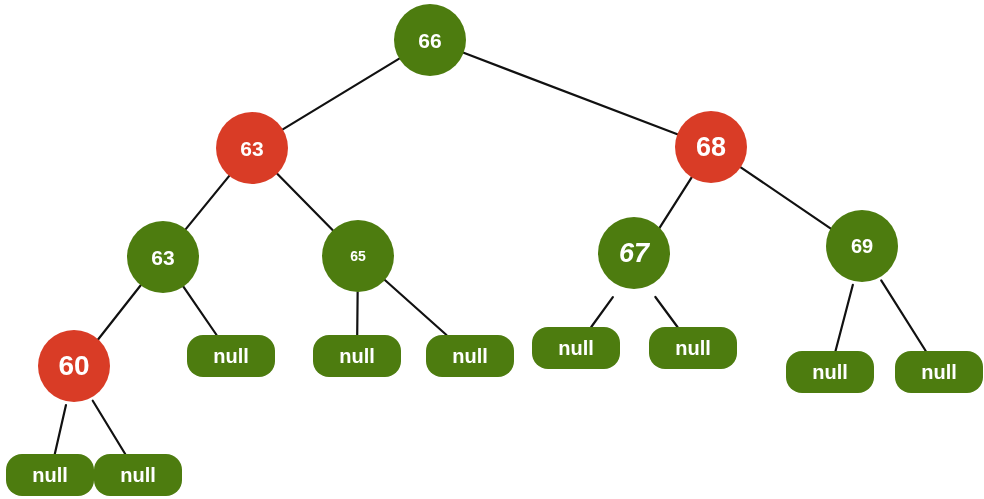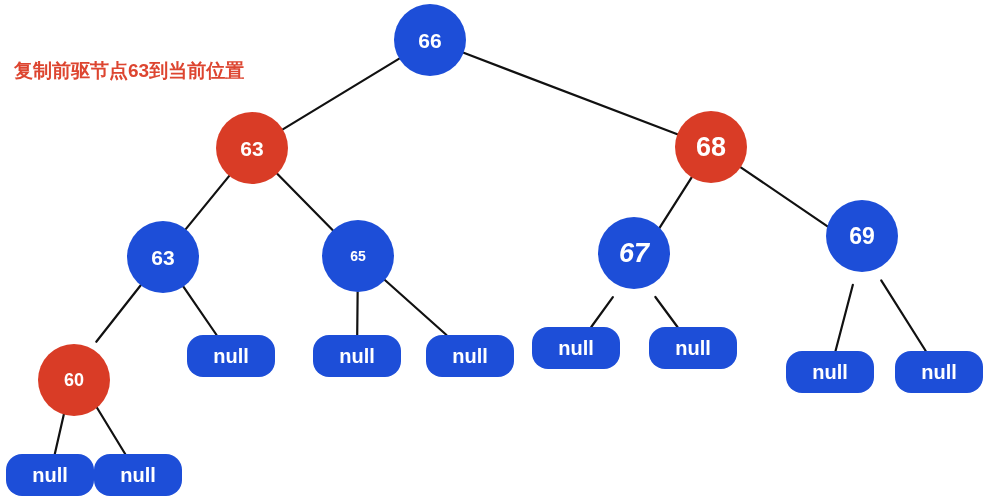--- a/index.html
+++ b/index.html
@@ -35,21 +35,21 @@
     line-height: 1;
     user-select: none;
   }
   .node.circle {
     border-radius: 50%;
   }
   .node.pill {
     border-radius: 16px;
   }
   .node.black {
-    background: #1d4ed8;
+    background: #4d7c0f;
   }
   .node.red {
     background: #d93c26;
   }
   .annotation {
     position: absolute;
     color: #dd4530;
     font-weight: bold;
     font-size: 19px;
     white-space: nowrap;
@@ -79,26 +79,25 @@
       <line x1="65.97830714592293" y1="405.09490623658724" x2="54.8" y2="454" stroke="#111111" stroke-width="2.2" stroke-linecap="round"></line>
       <line x1="92.73666181225127" y1="400.7398357857248" x2="125.2" y2="454" stroke="#111111" stroke-width="2.2" stroke-linecap="round"></line>
     </svg>
   <div id="nodes-layer">
       <div class="node circle black" style="left: 394px; top: 4px; width: 72px; height: 72px; font-size: 21px;">66</div>
       <div class="node circle red" style="left: 216px; top: 112px; width: 72px; height: 72px; font-size: 21px;">63</div>
       <div class="node circle red" style="left: 675px; top: 111px; width: 72px; height: 72px; font-size: 27px;">68</div>
       <div class="node circle black" style="left: 127px; top: 221px; width: 72px; height: 72px; font-size: 21px;">63</div>
       <div class="node circle black" style="left: 322px; top: 220px; width: 72px; height: 72px; font-size: 14px;">65</div>
       <div class="node circle black" style="left: 598px; top: 217px; width: 72px; height: 72px; font-size: 27px; font-style: italic;">67</div>
-      <div class="node circle black" style="left: 826px; top: 200px; width: 72px; height: 72px; font-size: 23px;">69</div>
-      <div class="node circle red" style="left: 38px; top: 344px; width: 72px; height: 72px; font-size: 18px;">60</div>
+      <div class="node circle black" style="left: 826px; top: 210px; width: 72px; height: 72px; font-size: 20px;">69</div>
+      <div class="node circle red" style="left: 38px; top: 330px; width: 72px; height: 72px; font-size: 28px;">60</div>
       <div class="node pill black" style="left: 187px; top: 335px; width: 88px; height: 42px; font-size: 20px;">null</div>
       <div class="node pill black" style="left: 313px; top: 335px; width: 88px; height: 42px; font-size: 20px;">null</div>
       <div class="node pill black" style="left: 426px; top: 335px; width: 88px; height: 42px; font-size: 20px;">null</div>
       <div class="node pill black" style="left: 532px; top: 327px; width: 88px; height: 42px; font-size: 20px;">null</div>
       <div class="node pill black" style="left: 649px; top: 327px; width: 88px; height: 42px; font-size: 20px;">null</div>
       <div class="node pill black" style="left: 786px; top: 351px; width: 88px; height: 42px; font-size: 20px;">null</div>
       <div class="node pill black" style="left: 895px; top: 351px; width: 88px; height: 42px; font-size: 20px;">null</div>
       <div class="node pill black" style="left: 6px; top: 454px; width: 88px; height: 42px; font-size: 20px;">null</div>
       <div class="node pill black" style="left: 94px; top: 454px; width: 88px; height: 42px; font-size: 20px;">null</div>
     </div>
-  <div class="annotation" style="left: 14px; top: 58px;">复制前驱节点63到当前位置</div>
 </div>
 
 </body></html>

